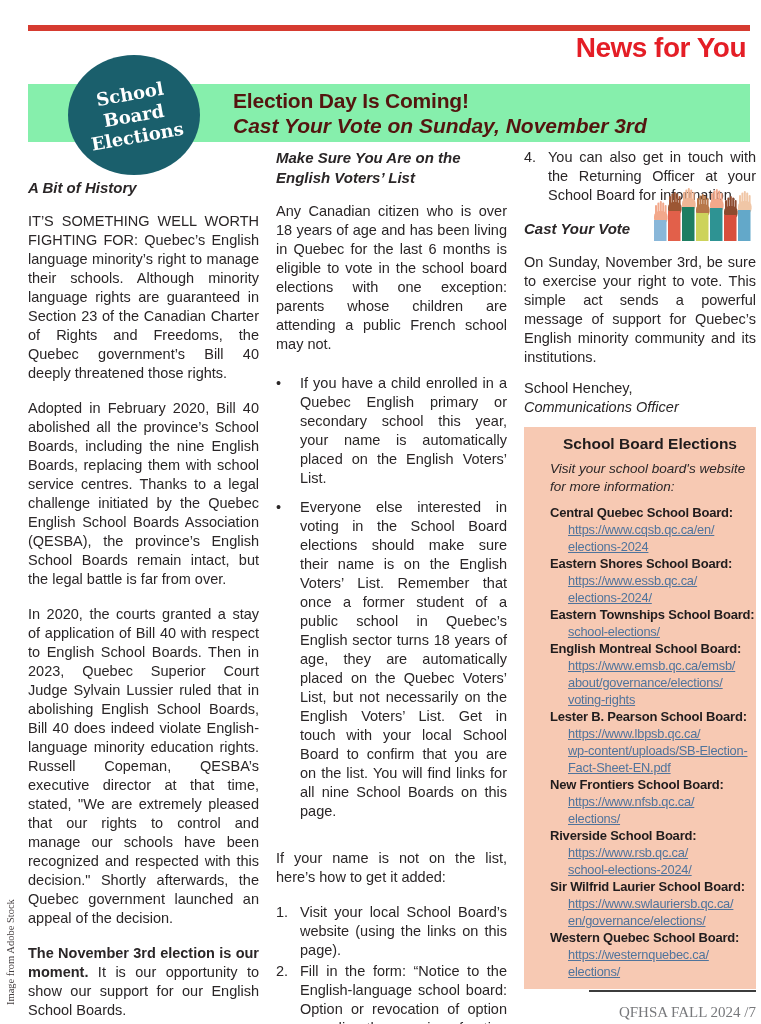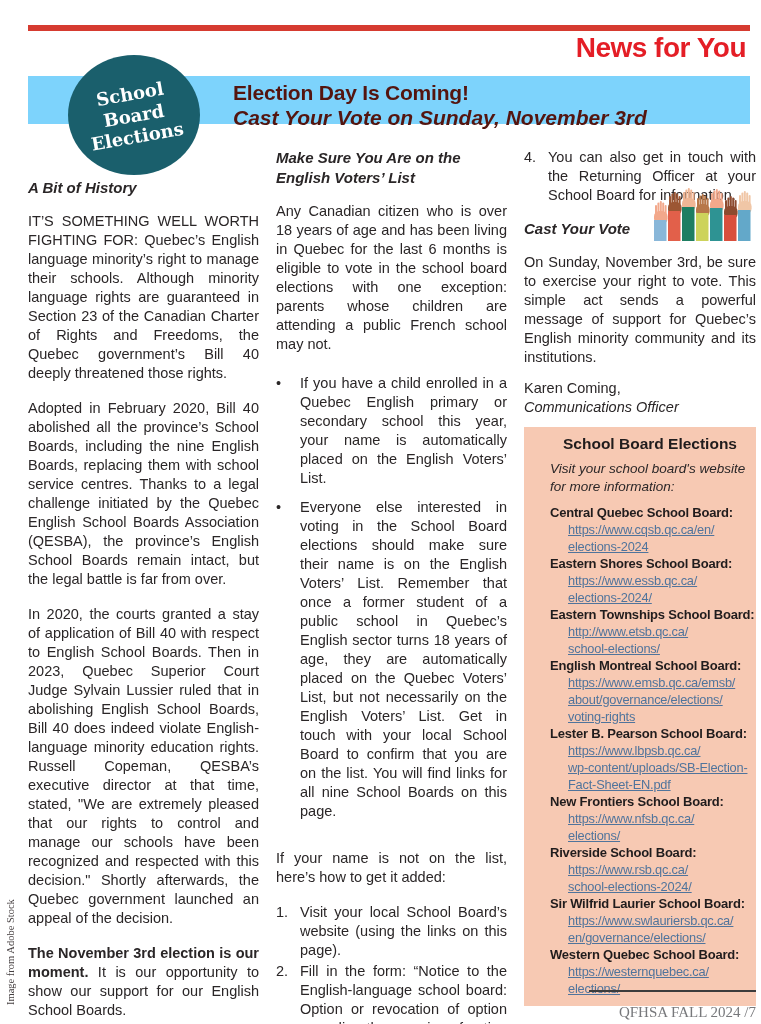--- a/index.html
+++ b/index.html
@@ -6,21 +6,21 @@
   html,body { background:#ffffff; }
   .page {
     position:relative; width:761px; height:1024px; background:#ffffff;
     font-family:"Liberation Sans", sans-serif; color:#2a2627; overflow:hidden;
   }
   .top-rule { position:absolute; left:28px; top:25px; width:722px; height:6px; background:#d63b30; }
   .masthead {
     position:absolute; right:15px; top:32px; font-size:28px; font-weight:bold;
     color:#e41e26; letter-spacing:-0.5px;
   }
-  .banner { position:absolute; left:28px; top:76px; width:722px; height:48px; background:#7dd3fc; }
+  .banner { position:absolute; left:28px; top:84px; width:722px; height:58px; background:#86efac; }
   .banner-text { position:absolute; left:205px; top:5px; }
   .banner-title { font-size:21px; font-weight:bold; color:#54150f; letter-spacing:-0.2px; }
   .banner-subtitle { font-size:21px; font-weight:bold; font-style:italic; color:#54150f; margin-top:1px; }
   .badge {
     position:absolute; left:68px; top:55px; width:132px; height:120px;
     background:#1a5f6c; border-radius:50%;
     display:flex; align-items:center; justify-content:center;
   }
   .badge-inner {
     transform:rotate(-10deg); text-align:center; color:#ffffff;
@@ -161,41 +161,40 @@
           <rect x="42" y="26" width="12.5" height="28" fill="#cdd35b"></rect>
           <use href="#hand" x="57" y="5" style="color:#f2a88b"></use>
           <rect x="56" y="21" width="12.5" height="33" fill="#2e9393"></rect>
           <use href="#hand" x="71" y="12" style="color:#8d4a2f"></use>
           <rect x="70" y="28" width="12.5" height="26" fill="#d94f3d"></rect>
           <use href="#hand" x="85" y="7" style="color:#f0c6a6"></use>
           <rect x="84" y="23" width="12.5" height="31" fill="#63a8c9"></rect>
         </svg>
         <div class="cast-heading">Cast Your Vote</div>
         <p class="cast-p">On Sunday, November 3rd, be sure to exercise your right to vote. This simple act sends a powerful message of support for Quebec’s English minority community and its institutions.</p>
-        <div class="sig-name">Karen Coming,</div>
+        <div class="sig-name">School Henchey,</div>
         <div class="sig-title">Communications Officer</div>
       </div>
 
       <div class="links-box">
         <div class="links-title">School Board Elections</div>
         <div class="links-intro">Visit your school board's website for more information:</div>
 
         <div>
           <div class="board-name">Central Quebec School Board:</div>
           <a class="board-link">https://www.cqsb.qc.ca/en/</a>
           <a class="board-link">elections-2024</a>
         </div>
         <div>
           <div class="board-name">Eastern Shores School Board:</div>
           <a class="board-link">https://www.essb.qc.ca/</a>
           <a class="board-link">elections-2024/</a>
         </div>
         <div>
           <div class="board-name">Eastern Townships School Board:</div>
-          <a class="board-link">http://www.etsb.qc.ca/</a>
           <a class="board-link">school-elections/</a>
         </div>
         <div>
           <div class="board-name">English Montreal School Board:</div>
           <a class="board-link">https://www.emsb.qc.ca/emsb/</a>
           <a class="board-link">about/governance/elections/</a>
           <a class="board-link">voting-rights</a>
         </div>
         <div>
           <div class="board-name">Lester B. Pearson School Board:</div>

